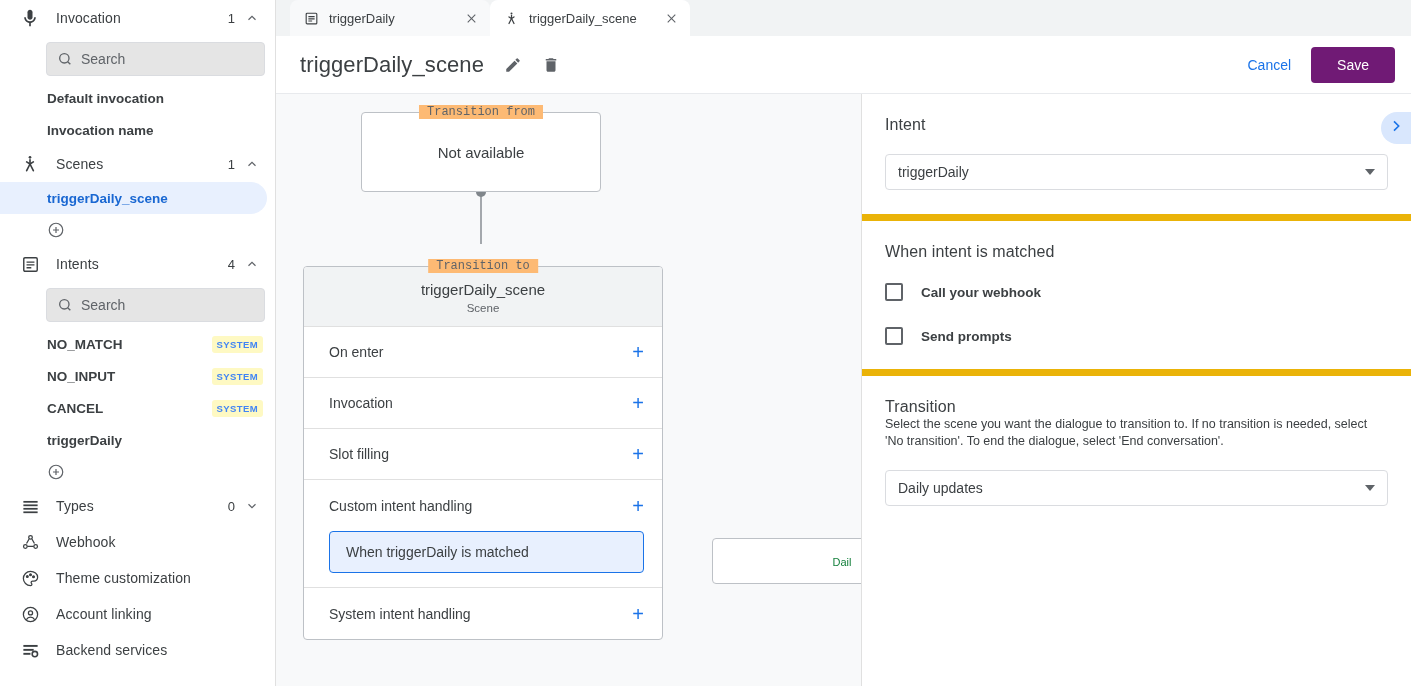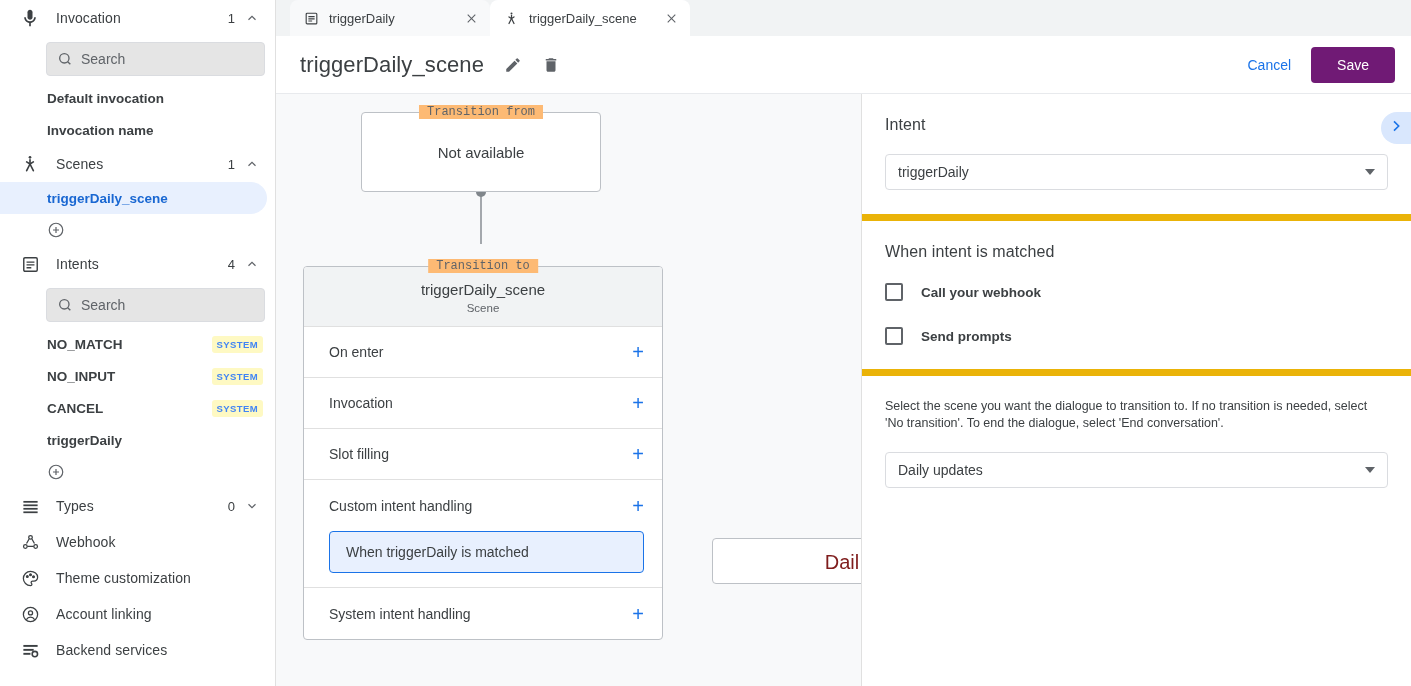--- a/index.html
+++ b/index.html
@@ -167,21 +167,21 @@
     border: 1px solid #1a73e8;
     border-radius: 4px;
     display: flex; align-items: center;
     padding-left: 16px;
     font-size: 14px; color: #3c4043;
     cursor: pointer;
   }
 
   
   #node-to-right { left: 436px; top: 444px; width: 260px; height: 46px; }
-  #node-to-right .ntext { font-size: 20px; color:#7f1d1d; text-align:center; line-height:46px; }
+  #node-to-right .ntext { font-size: 11px; color:#15803d; text-align:center; line-height:46px; }
 
   .svg-layer { position: absolute; inset: 0; pointer-events: none; }
 
   
   .rightpanel {
     width: 549px; flex: 0 0 549px; background: #fff;
     position: relative; overflow: hidden;
   }
   .panel-sec { padding: 22px 23px 24px 23px; border-bottom: 7px solid #eab308; }
   .panel-sec:last-child { border-bottom: none; }
@@ -533,20 +533,21 @@
             <span class="box"></span>
             <span class="clabel">Call your webhook</span>
           </div>
           <div class="check-row" style="margin-top:26px">
             <span class="box"></span>
             <span class="clabel">Send prompts</span>
           </div>
         </div>
 
         <div class="panel-sec">
+          <div class="panel-h">Transition</div>
           <div class="panel-desc">Select the scene you want the dialogue to transition to. If no transition is needed, select 'No transition'. To end the dialogue, select 'End conversation'.</div>
           <div class="select">
             <span class="sval">Daily updates</span>
             <span class="arrow"></span>
           </div>
         </div>
 
       </div>
     </div>
   </div>

